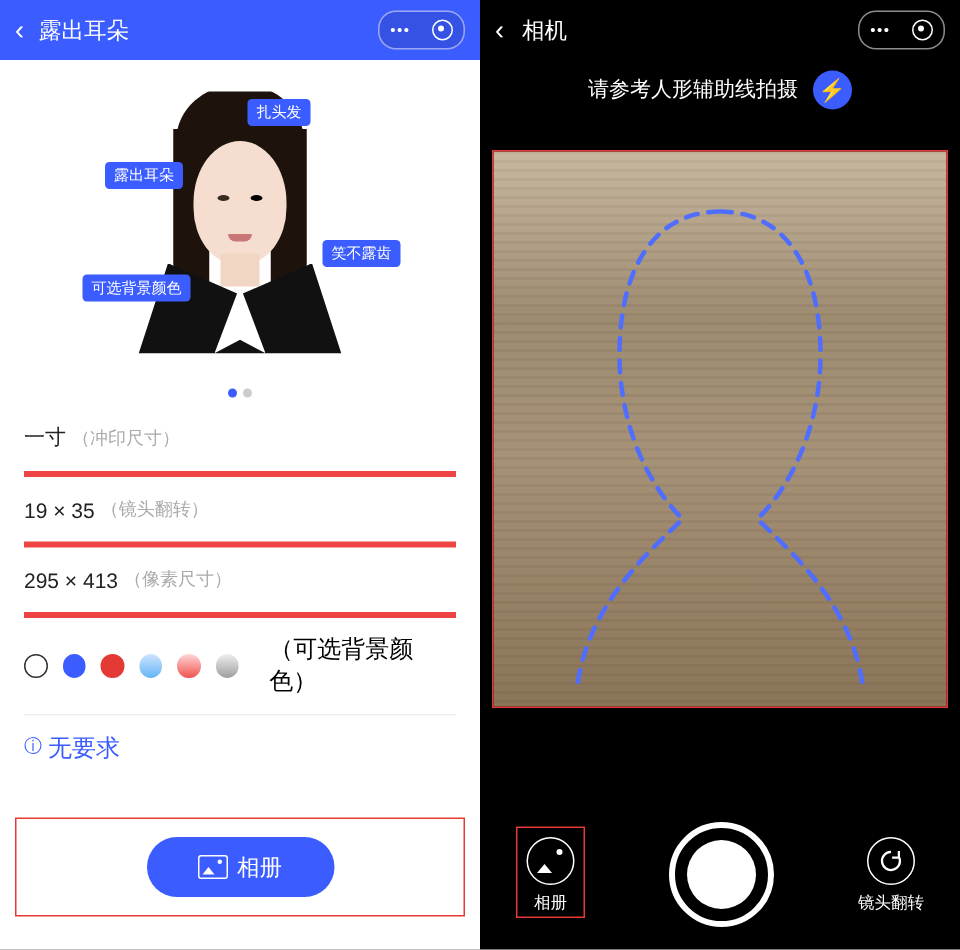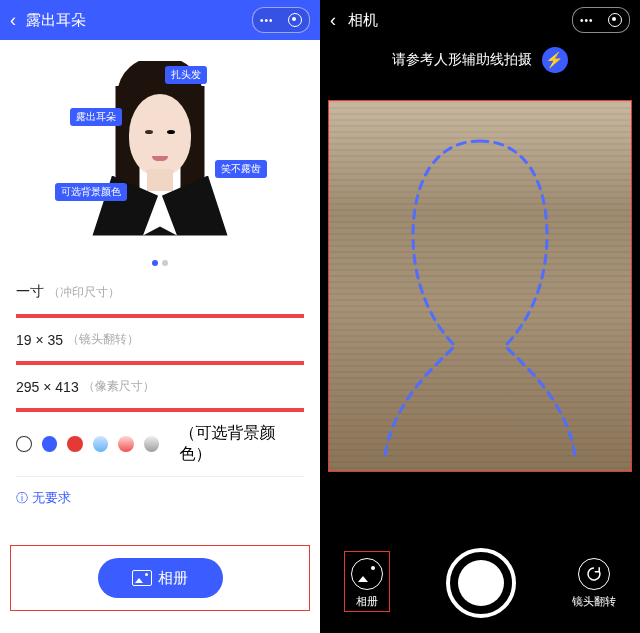--- a/index.html
+++ b/index.html
@@ -36,21 +36,21 @@
 .pager span{display:inline-block;width:6px;height:6px;border-radius:50%;background:#ccc;margin:0 2px}
 .pager span.on{background:#3B5CFF}
 
 .rows{padding:0 16px}
 .row{display:flex;align-items:flex-end;border-bottom:4px solid #ef4444;padding:13px 0;font-size:14px}
 .row .main{color:#222}
 .row .sub{color:#aaa;font-size:12px;margin-left:4px}
 .colors{display:flex;align-items:center;padding:11px 0;border-bottom:1px solid #eee}
 .sw{width:16px;height:16px;border-radius:50%;margin-right:10px}
 .sw.outline{background:#fff;border:1.5px solid #333;box-sizing:border-box}
-.note{color:#3B5CFF;font-size:13px;padding:12px 0;display:flex;align-items:flex-end;gap:4px}
+.note{color:#3B5CFF;font-size:16px;padding:12px 0;display:flex;align-items:flex-start;gap:4px}
 .note:before{content:"ⓘ";font-size:12px}
 
 .actions{position:absolute;left:10px;right:10px;bottom:22px;border:1.5px solid #E53935;padding:12px 8px;display:flex;gap:12px;justify-content:center}
 .btn{flex:1;max-width:125px;height:40px;border-radius:20px;background:#3B5CFF;color:#fff;display:flex;align-items:center;justify-content:center;gap:6px;font-size:15px}
 .btn .ic{width:18px;height:14px;border:1.5px solid #fff;border-radius:2px;position:relative}
 .btn .ic.pic:after{content:"";position:absolute;left:2px;bottom:2px;width:0;height:0;border-left:4px solid transparent;border-right:4px solid transparent;border-bottom:5px solid #fff}
 .btn .ic.pic:before{content:"";position:absolute;right:3px;top:2px;width:3px;height:3px;border-radius:50%;background:#fff}
 .btn .ic.cam{border-radius:3px}
 .btn .ic.cam:after{content:"";position:absolute;left:4px;top:2px;width:6px;height:6px;border:1.5px solid #fff;border-radius:50%}
 

